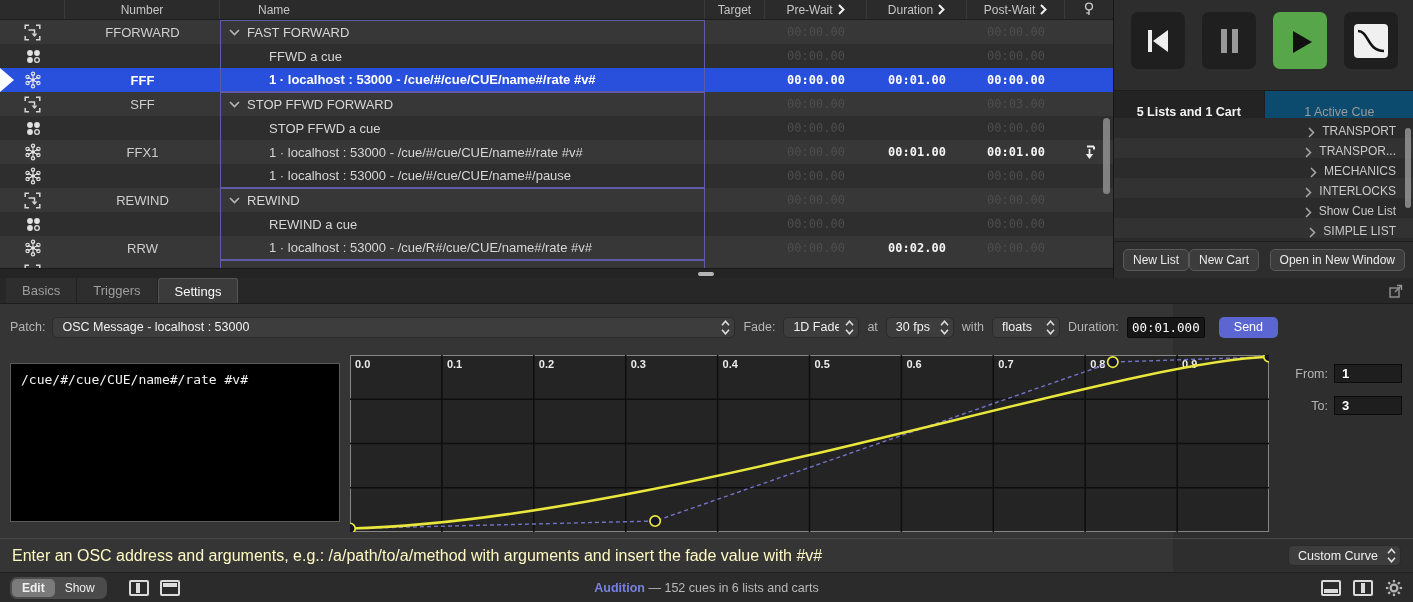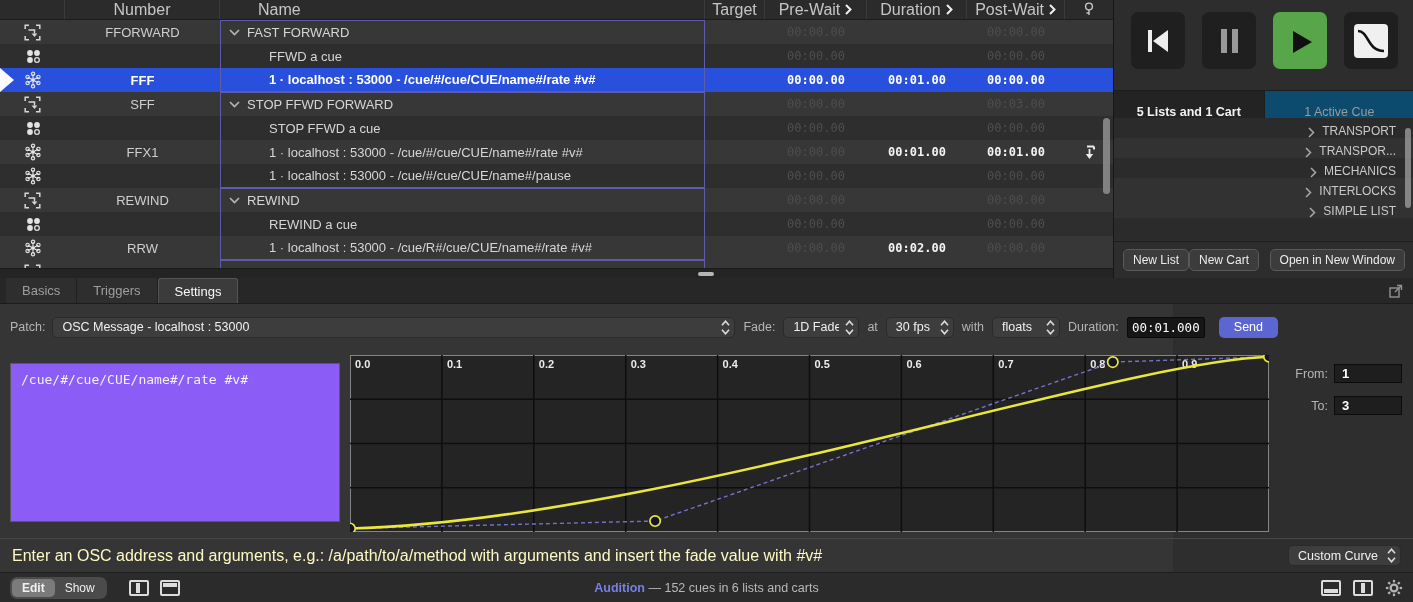--- a/index.html
+++ b/index.html
@@ -4,21 +4,21 @@
 <style>
   * { box-sizing: border-box; margin: 0; padding: 0; }
   html,body { background:#222; }
   .app {
     position:relative; width:1413px; height:602px; overflow:hidden;
     background:#2e2e2e; font-family:"Liberation Sans", "DejaVu Sans", sans-serif;
     color:#d6d6d6; font-size:13px; -webkit-font-smoothing:antialiased;
   }
   
   .cuelist { position:absolute; left:0; top:0; width:1113px; height:268px; background:#2e2e2e; }
-  .cl-header { display:flex; height:20px; background:#2b2b2b; border-bottom:1px solid #1c1c1c; color:#c6c6c6; font-size:16px; align-items:center; }
+  .cl-header { display:flex; height:20px; background:#2b2b2b; border-bottom:1px solid #1c1c1c; color:#c6c6c6; font-size:12px; align-items:center; }
   .cl-header > div { height:100%; display:flex; align-items:center; justify-content:center; border-right:1px solid #3a3a3a; gap:5px; }
   .cl-header .h-icon  { width:65px; border-right:1px solid #3a3a3a; }
   .cl-header .h-num   { width:155px; }
   .cl-header .h-name  { width:485px; justify-content:flex-start; padding-left:38px; }
   .cl-header .h-target{ width:60px; }
   .cl-header .h-pre   { width:102px; }
   .cl-header .h-dur   { width:100px; }
   .cl-header .h-post  { width:98px; }
   .cl-header .h-flag  { width:48px; border-right:none; }
   .cue-rows { position:relative; }
@@ -75,21 +75,21 @@
   .controlrow { position:absolute; top:34px; left:0; width:1413px; height:30px; display:flex; align-items:center; padding:0 10px; }
   .lbl { color:#b5b5b5; font-size:12.5px; margin:0 7px 0 0; white-space:nowrap; }
   .lbl.mid { margin:0 8px; }
   .select { background:#3d3d3d; border:1px solid #2a2a2a; border-radius:5px; height:21px; display:flex; align-items:center; color:#f0f0f0; font-size:12.5px; padding:0 4px 0 9px; }
   .select .sval { flex:1; white-space:nowrap; overflow:hidden; }
   .select .stepper { margin-left:6px; display:flex; }
   .sel-patch { width:683px; }
   .sel-fade { width:76px;text-align:center; } .sel-rate { width:68px; } .sel-fmt { width:68px; }
   .dur-field { background:#161616; border:1px solid #0a0a0a; color:#fff; width:78px; height:21px; display:flex; align-items:center; justify-content:center; font-family:"DejaVu Sans Mono", monospace; font-size:12.5px; border-radius:2px; }
   .send-btn { background:#5c66d2; color:#fff; border-radius:5px; height:21px; padding:0 15px; display:flex; align-items:center; font-size:12.5px; margin-left:14px; }
-  .osc-box { position:absolute; left:10px; top:85px; width:330px; height:159px; background:#8b5cf6; border:1px solid #5a5a5a; padding:8px 10px; font-family:"DejaVu Sans Mono", monospace; font-size:13px; color:#f2f2f2; }
+  .osc-box { position:absolute; left:10px; top:85px; width:330px; height:159px; background:#000000; border:1px solid #5a5a5a; padding:8px 10px; font-family:"DejaVu Sans Mono", monospace; font-size:13px; color:#f2f2f2; }
   .curve-wrap { position:absolute; left:350px; top:77px; width:919px; height:177px; }
   .fromto { position:absolute; display:flex; align-items:center; }
   .ft-label { width:44px; text-align:right; color:#b5b5b5; font-size:12.5px; margin-right:6px; }
   .ft-input { width:68px; height:19px; background:#1e1e1e; border:1px solid #0c0c0c; color:#fff; font-size:13px; font-weight:bold; display:flex; align-items:center; padding-left:7px; }
   .hintrow { position:absolute; left:0; top:260px; width:1413px; height:34px; border-top:1px solid #484848; display:flex; align-items:center; padding:0 12px; }
   .hint { color:#fef9c3; font-size:16px; }
   .sel-curve { width:113px; margin-left:auto; }
   
   .statusbar { position:absolute; left:0; top:572px; width:1413px; height:30px; background:#2b2b2b; border-top:1px solid #1e1e1e; display:flex; align-items:center; padding:0 10px; }
   .seg { display:flex; background:#4b4b4b; border-radius:7px; padding:2px; font-size:12px; }
@@ -516,20 +516,28 @@
           </span>
           <span class="t">MECHANICS</span>
         </div>
         <div class="pl-row alt">
           <span>
             <svg width="7" height="11" viewBox="0 0 7 11">
               <polyline points="1,1 5.5,5.5 1,10" stroke="#a8a8a8" stroke-width="1.5" fill="none"></polyline>
             </svg>
           </span>
           <span class="t">INTERLOCKS</span>
+        </div>
+        <div class="pl-row">
+          <span>
+            <svg width="7" height="11" viewBox="0 0 7 11">
+              <polyline points="1,1 5.5,5.5 1,10" stroke="#a8a8a8" stroke-width="1.5" fill="none"></polyline>
+            </svg>
+          </span>
+          <span class="t">Show Cue List</span>
         </div>
         <div class="pl-row alt">
           <span>
             <svg width="7" height="11" viewBox="0 0 7 11">
               <polyline points="1,1 5.5,5.5 1,10" stroke="#a8a8a8" stroke-width="1.5" fill="none"></polyline>
             </svg>
           </span>
           <span class="t">SIMPLE LIST</span>
         </div>
       </div>

